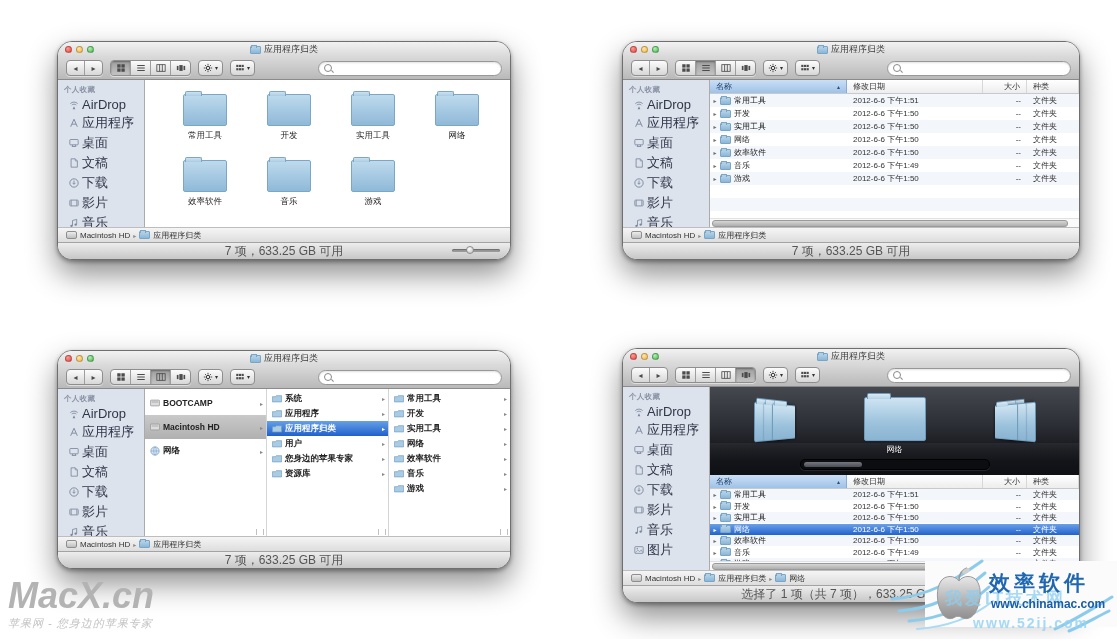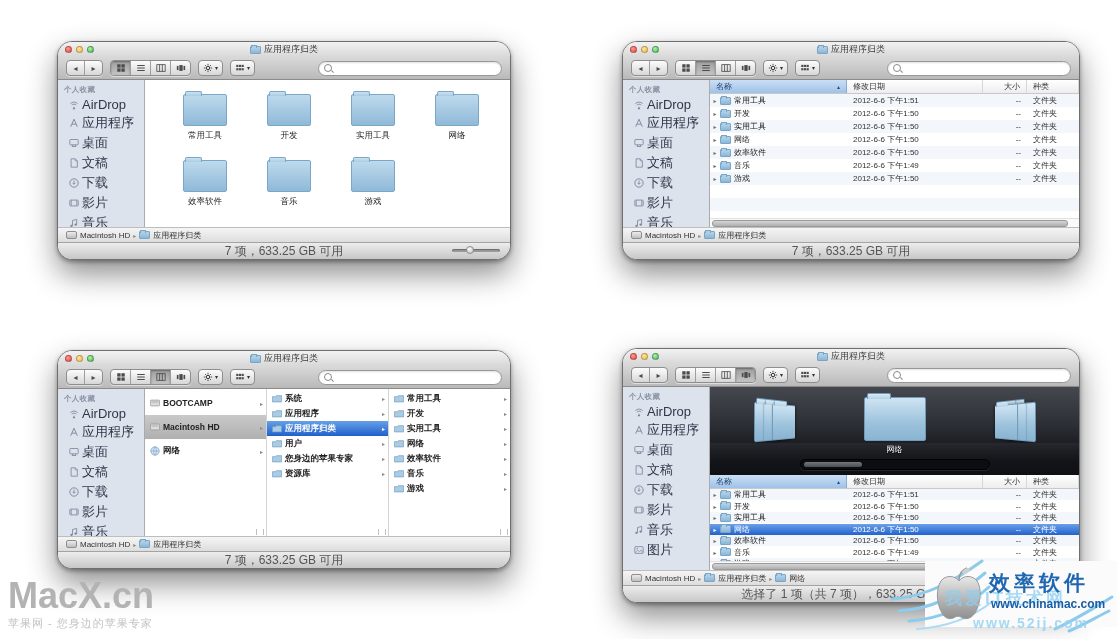--- a/index.html
+++ b/index.html
@@ -133,21 +133,21 @@
   .mini-disk{display:inline-block;width:11px;height:8px;border-radius:2px;
     background:linear-gradient(#ececec,#bfbfbf);border:1px solid #8e8e8e;box-sizing:border-box;}
   .statusbar{height:16px;background:linear-gradient(#ededed,#c7c7c7);border-top:1px solid #a3a3a3;
     display:flex;align-items:center;justify-content:center;font-size:12px;color:#555;flex:0 0 auto;position:relative;}
   .size-slider{position:absolute;right:10px;top:6px;width:48px;height:3px;background:#9a9a9a;
     border-radius:2px;box-shadow:inset 0 1px 1px rgba(0,0,0,.3);}
   .size-knob{position:absolute;left:14px;top:-3px;width:8px;height:8px;border-radius:50%;
     background:radial-gradient(circle at 35% 30%,#fdfdfd,#bdbdbd);border:1px solid #8b8b8b;box-sizing:border-box;}
 
   
-  .wm-macx{position:absolute;left:8px;bottom:8px;}
+  .wm-macx{position:absolute;left:8px;bottom:8px;font-style:italic;}
   .wm-macx-title{font-size:36px;font-weight:bold;color:#b3b3b3;line-height:1;}
   .wm-macx-sub{font-size:11px;color:#c3c3c3;letter-spacing:1px;margin-top:2px;}
   .wm-cm{position:absolute;right:0;bottom:0;width:230px;height:80px;}
   .wm-cm-panel{position:absolute;right:0;bottom:12px;left:38px;top:2px;background:#fbfbfb;}
   .wm-wings{position:absolute;left:0;top:0;width:230px;height:80px;}
   .wm-apple{position:absolute;left:48px;top:8px;width:48px;height:56px;}
   .wm-cm-title{position:absolute;left:102px;top:10px;font-size:21px;font-weight:bold;color:#1f67b0;letter-spacing:4px;}
   .wm-cm-url{position:absolute;left:104px;top:38px;font-size:12px;font-weight:bold;color:#1a5da8;}
   .wm-ghost1{position:absolute;left:58px;top:28px;font-size:17px;font-weight:bold;color:rgba(140,205,240,.75);letter-spacing:3px;}
   .wm-ghost2{position:absolute;left:86px;top:56px;font-size:14px;font-weight:bold;color:rgba(150,210,242,.85);letter-spacing:2px;}

